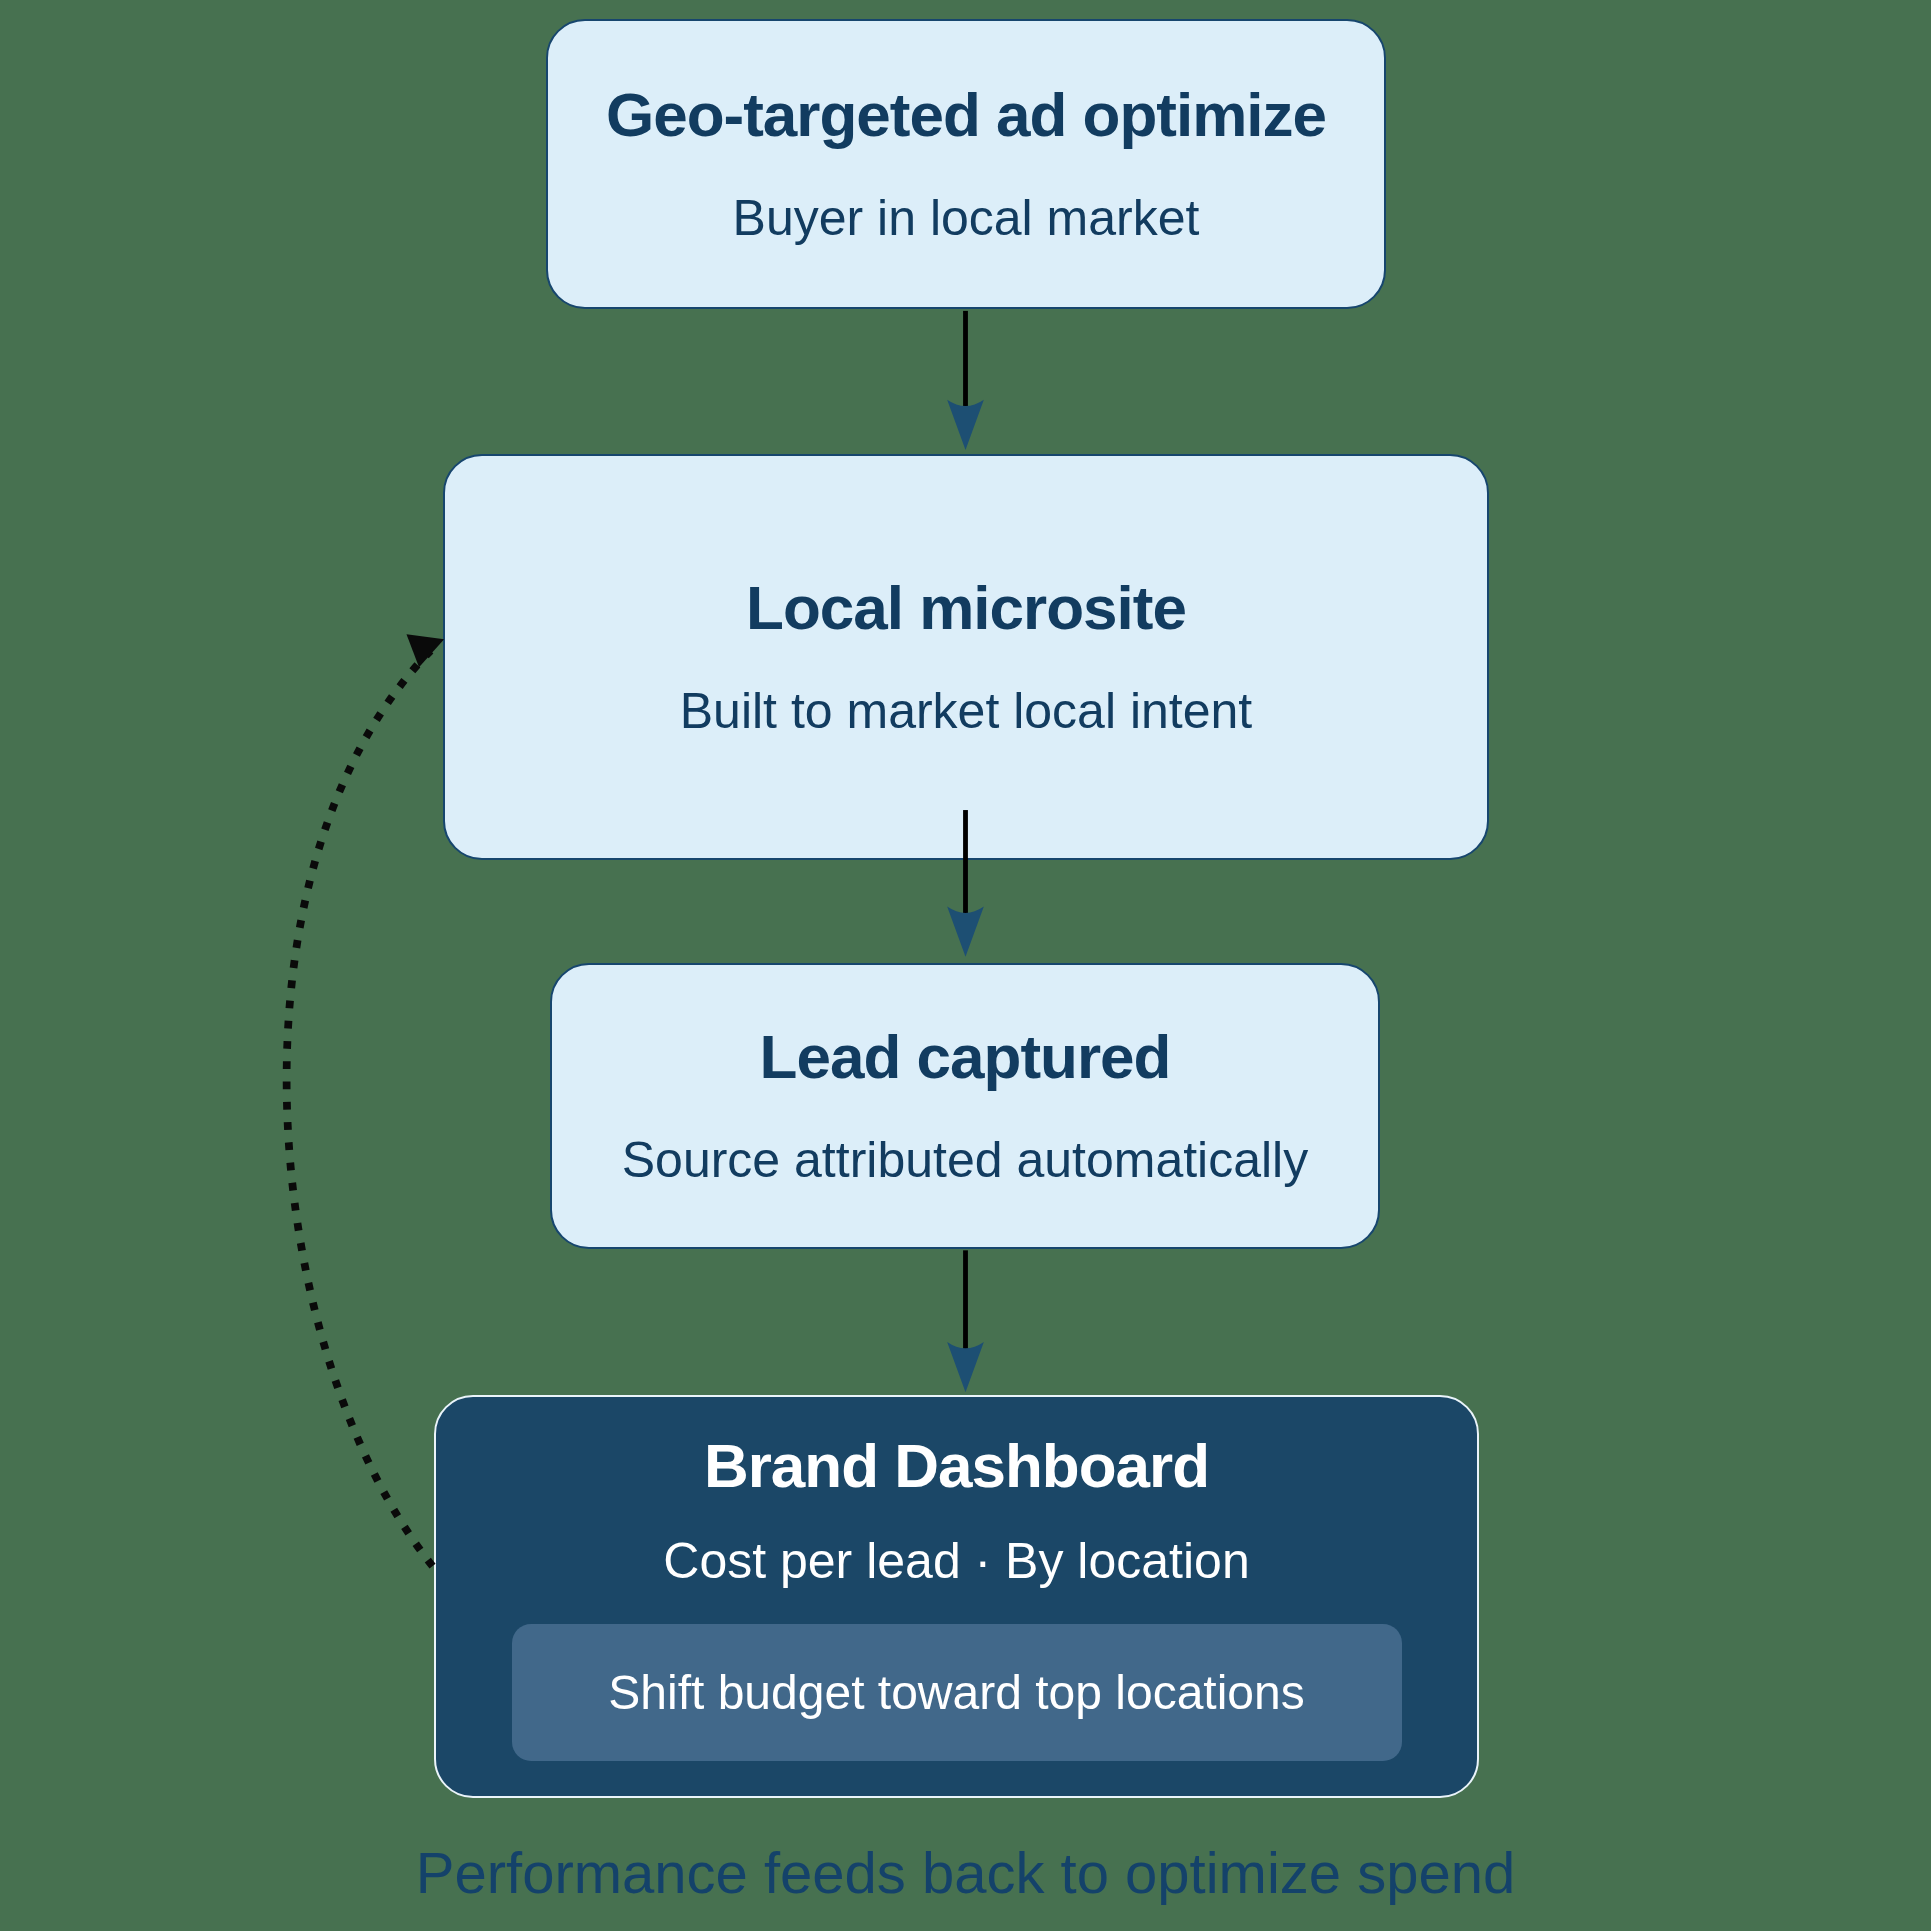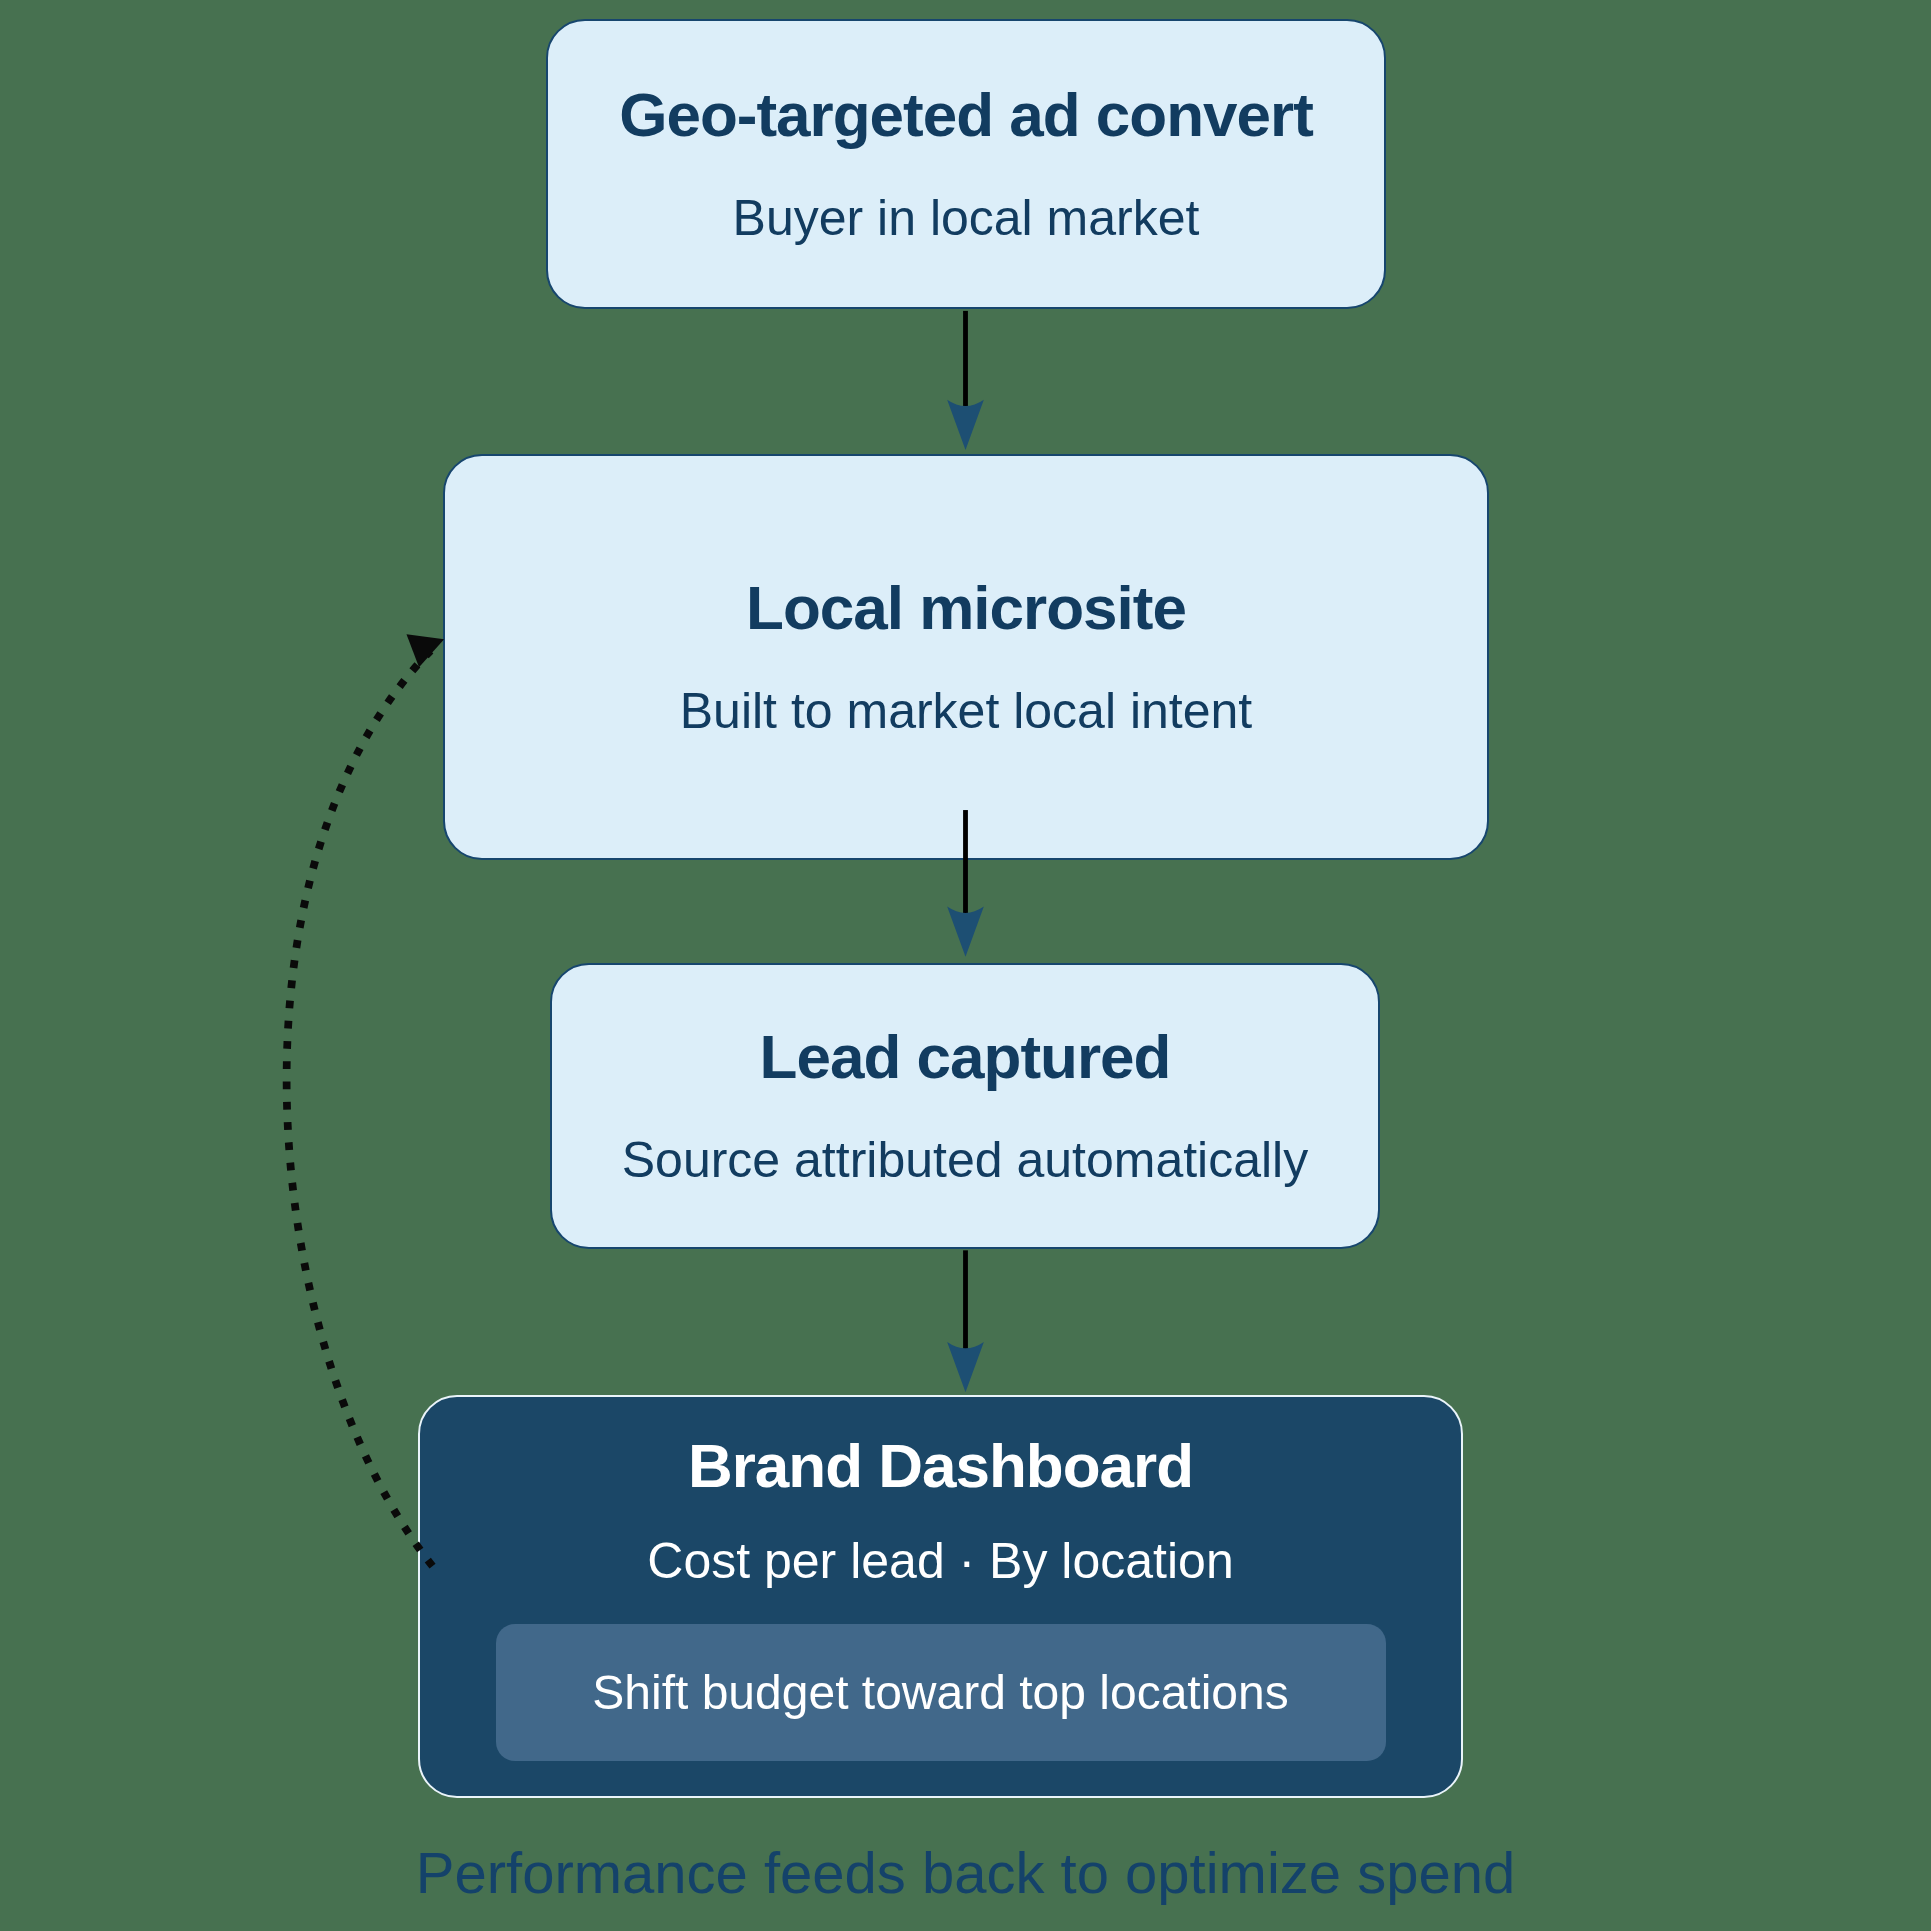--- a/index.html
+++ b/index.html
@@ -56,21 +56,21 @@
     color: var(--box-text);
     text-align: center;
     line-height: 1.15;
   }
 
   #node-geo-ad          { left: 546px; top: 19.3px;   width: 840px;  height: 290px; }
   #node-local-microsite { left: 443px; top: 454px;  width: 1046px; height: 406px; }
   #node-lead-captured   { left: 550px; top: 963px;  width: 830px;  height: 286px; }
 
   #node-brand-dashboard {
-    left: 418px; top: 1395px; width: 1045px; height: 403px;
+    left: 434px; top: 1395px; width: 1045px; height: 403px;
     background: var(--dark-box-fill);
     border: 2.9px solid var(--dark-box-border);
     gap: 33px;
   }
   #node-brand-dashboard .node-title,
   #node-brand-dashboard .node-line { color: var(--dark-box-text); }
 
   .badge {
     background: var(--pill-fill);
     border-radius: 19px;
@@ -110,21 +110,21 @@
     fill: none;
   }
   .feedback-head { fill: var(--feedback-line); stroke: none; }
 </style>
 </head>
 <body>
 
 <div class="stage">
 
   <div class="node" id="node-geo-ad">
-    <div class="node-title">Geo-targeted ad convert</div>
+    <div class="node-title">Geo-targeted ad optimize</div>
     <div class="node-lines">
       <div class="node-line">Buyer in local market</div>
     </div>
   </div>
 
   <div class="node" id="node-local-microsite">
     <div class="node-title">Local microsite</div>
     <div class="node-lines">
       <div class="node-line">Built to market local intent</div>
     </div>

